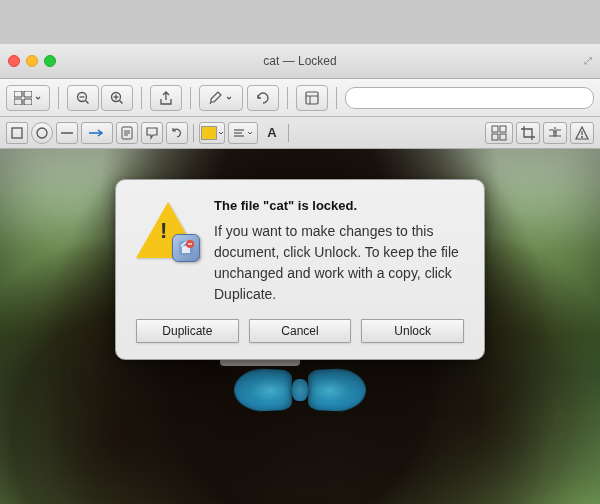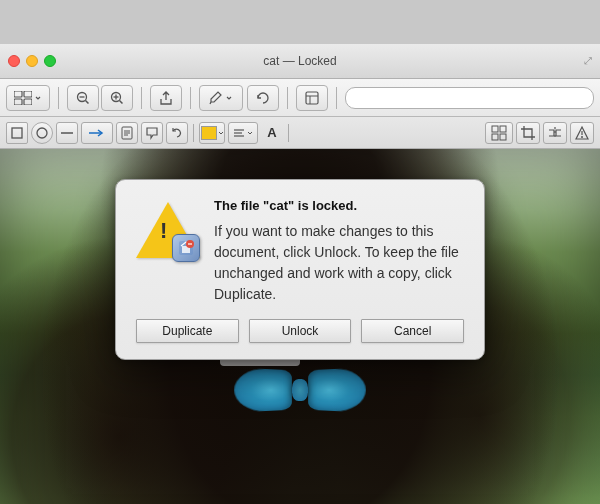--- a/index.html
+++ b/index.html
@@ -632,18 +632,18 @@
         </div>
 
         <div class="modal-text-area">
           <div class="modal-title">The file "cat" is locked.</div>
           <div class="modal-body">If you want to make changes to this document, click Unlock. To keep the file unchanged and work with a copy, click Duplicate.</div>
         </div>
       </div>
 
       <div class="modal-buttons">
         <button class="modal-btn">Duplicate</button>
+        <button class="modal-btn">Cancel</button>
         <button class="modal-btn">Unlock</button>
-        <button class="modal-btn">Cancel</button>
       </div>
     </div>
   </div>
 </div>
 
 </body></html>

